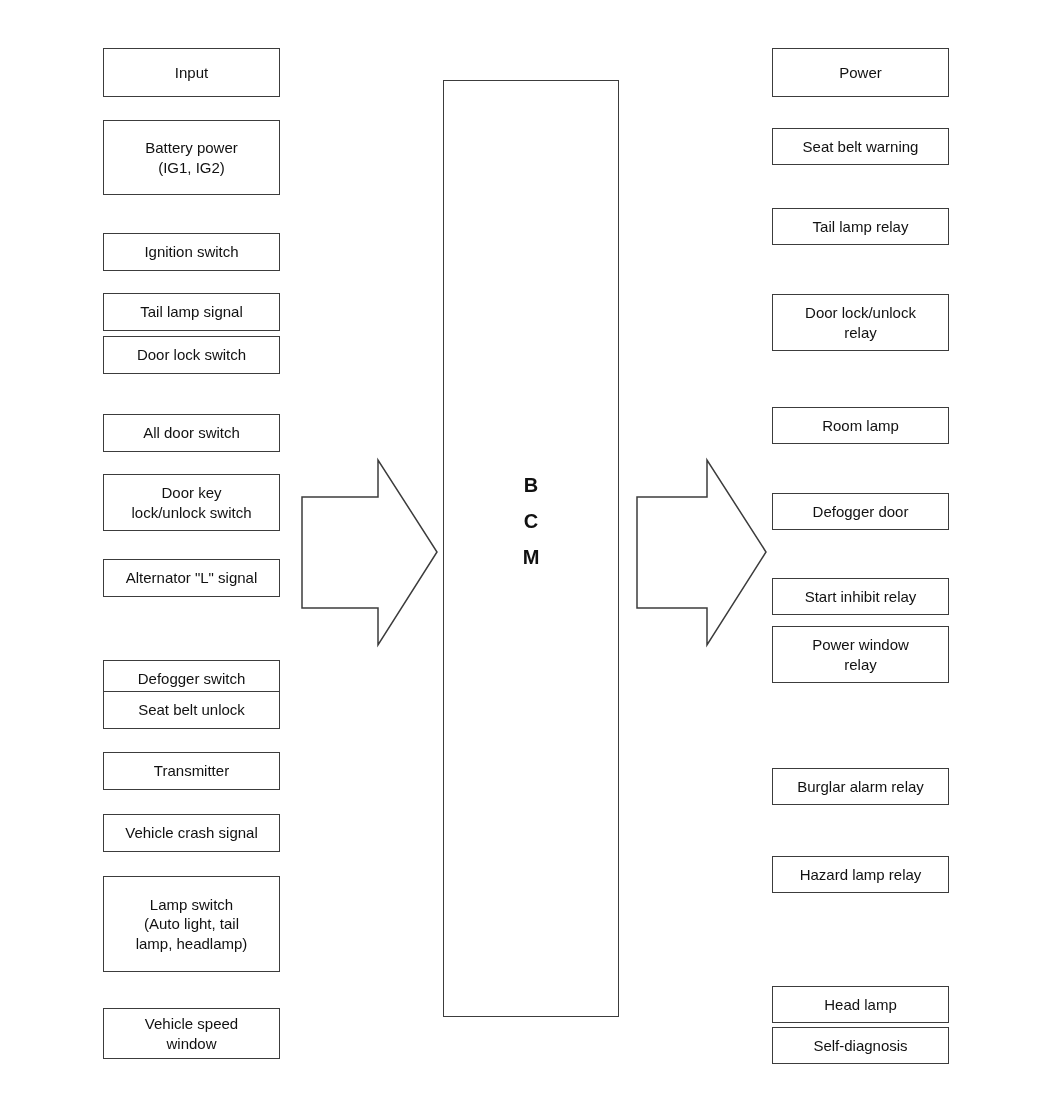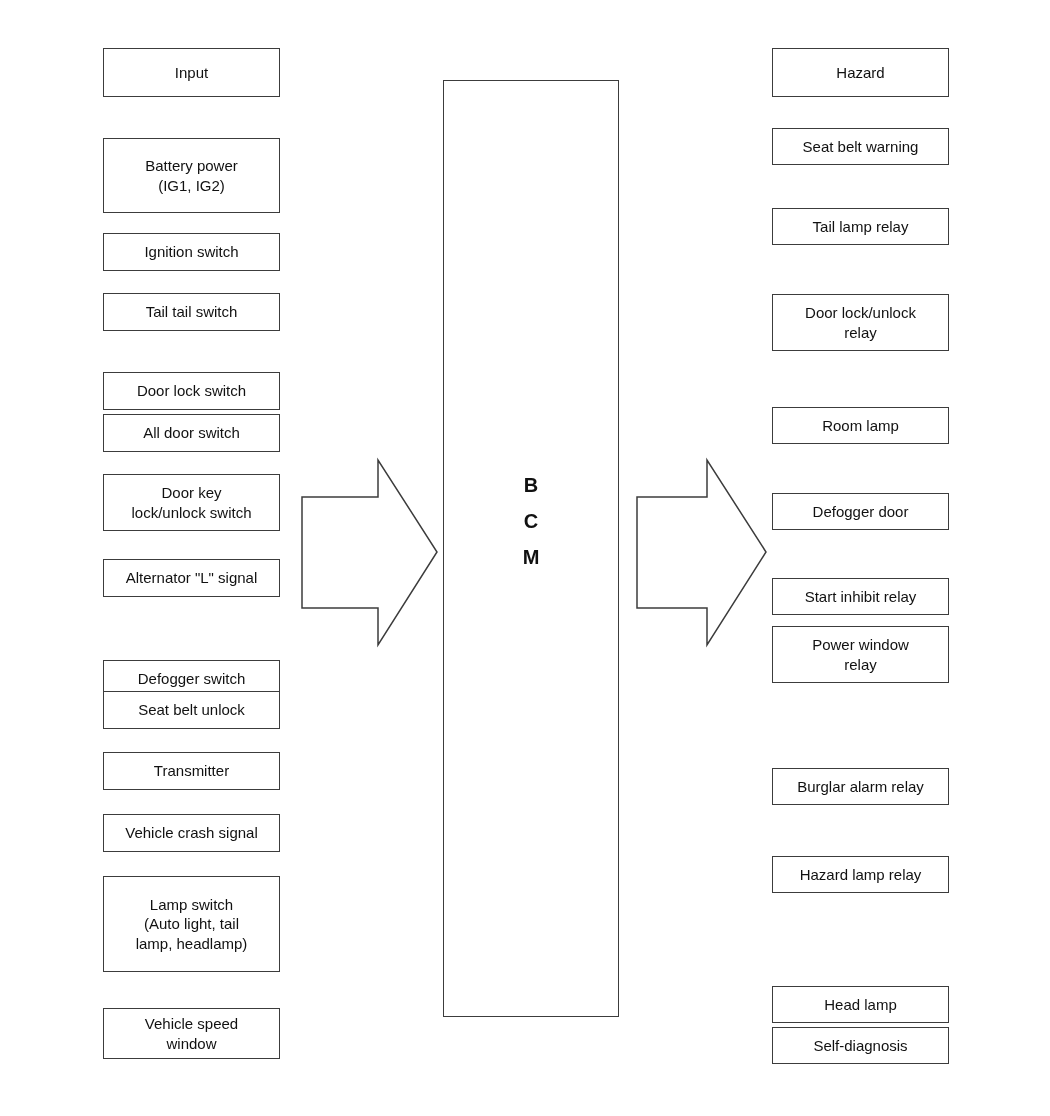--- a/index.html
+++ b/index.html
@@ -73,46 +73,46 @@
 <body>
 
 <div class="canvas">
 
   <svg class="arrows" viewBox="0 0 1050 1116">
     <polygon points="302,497 378,497 378,460 437,552 378,645 378,608 302,608"></polygon>
     <polygon points="637,497 707,497 707,460 766,552 707,645 707,608 637,608"></polygon>
   </svg>
 
   <div class="box left-col" style="top:48px;height:49px">Input</div>
-  <div class="box left-col" style="top:138px;height:75px">Battery power
+  <div class="box left-col" style="top:120px;height:75px">Battery power
 (IG1, IG2)</div>
   <div class="box left-col" style="top:233px;height:38px">Ignition switch</div>
-  <div class="box left-col" style="top:293px;height:38px">Tail tail switch</div>
-  <div class="box left-col" style="top:372px;height:38px">Door lock switch</div>
+  <div class="box left-col" style="top:293px;height:38px">Tail lamp signal</div>
+  <div class="box left-col" style="top:336px;height:38px">Door lock switch</div>
   <div class="box left-col" style="top:414px;height:38px">All door switch</div>
   <div class="box left-col" style="top:474px;height:57px">Door key
 lock/unlock switch</div>
   <div class="box left-col" style="top:559px;height:38px">Alternator "L" signal</div>
   <div class="box left-col" style="top:660px;height:38px">Defogger switch</div>
   <div class="box left-col" style="top:691px;height:38px">Seat belt unlock</div>
   <div class="box left-col" style="top:752px;height:38px">Transmitter</div>
   <div class="box left-col" style="top:814px;height:38px">Vehicle crash signal</div>
   <div class="box left-col" style="top:876px;height:96px">Lamp switch
 (Auto light, tail
 lamp, headlamp)</div>
   <div class="box left-col" style="top:1008px;height:51px">Vehicle speed
 window</div>
 
   <div class="bcm-box">
     <div class="bcm-label">B
 C
 M</div>
   </div>
 
-  <div class="box right-col" style="top:48px;height:49px">Hazard</div>
+  <div class="box right-col" style="top:48px;height:49px">Power</div>
   <div class="box right-col" style="top:128px;height:37px">Seat belt warning</div>
   <div class="box right-col" style="top:208px;height:37px">Tail lamp relay</div>
   <div class="box right-col" style="top:294px;height:57px">Door lock/unlock
 relay</div>
   <div class="box right-col" style="top:407px;height:37px">Room lamp</div>
   <div class="box right-col" style="top:493px;height:37px">Defogger door</div>
   <div class="box right-col" style="top:578px;height:37px">Start inhibit relay</div>
   <div class="box right-col" style="top:626px;height:57px">Power window
 relay</div>
   <div class="box right-col" style="top:768px;height:37px">Burglar alarm relay</div>

